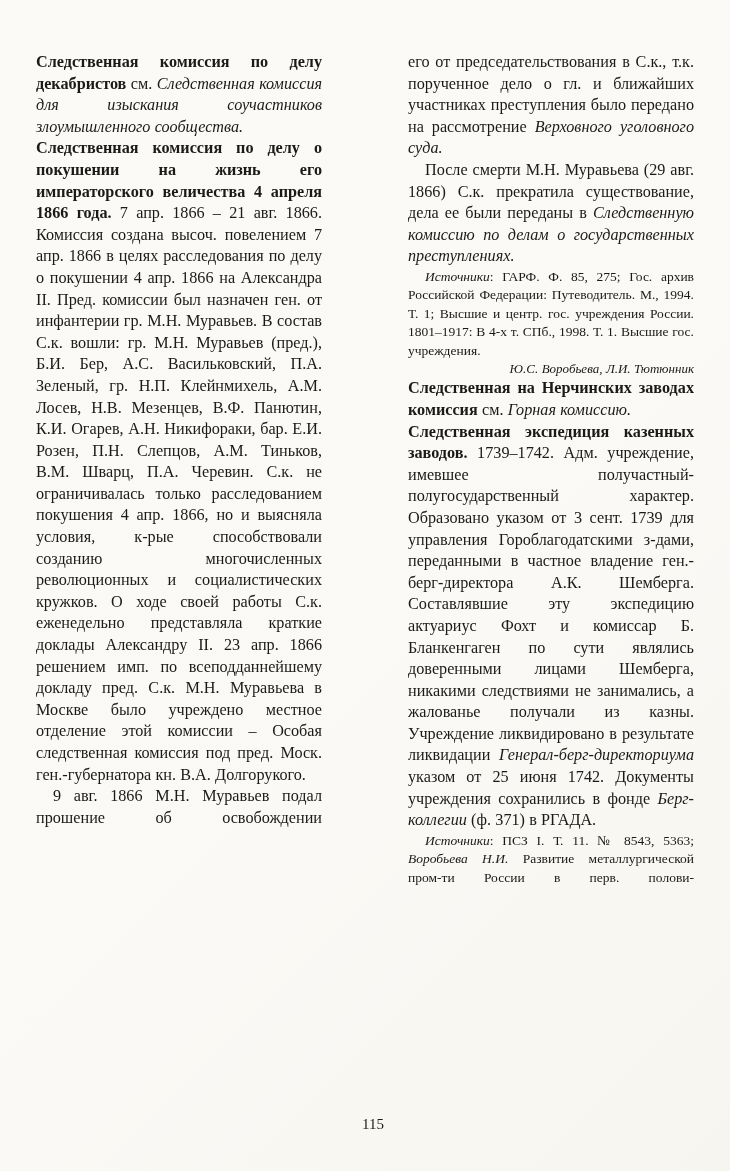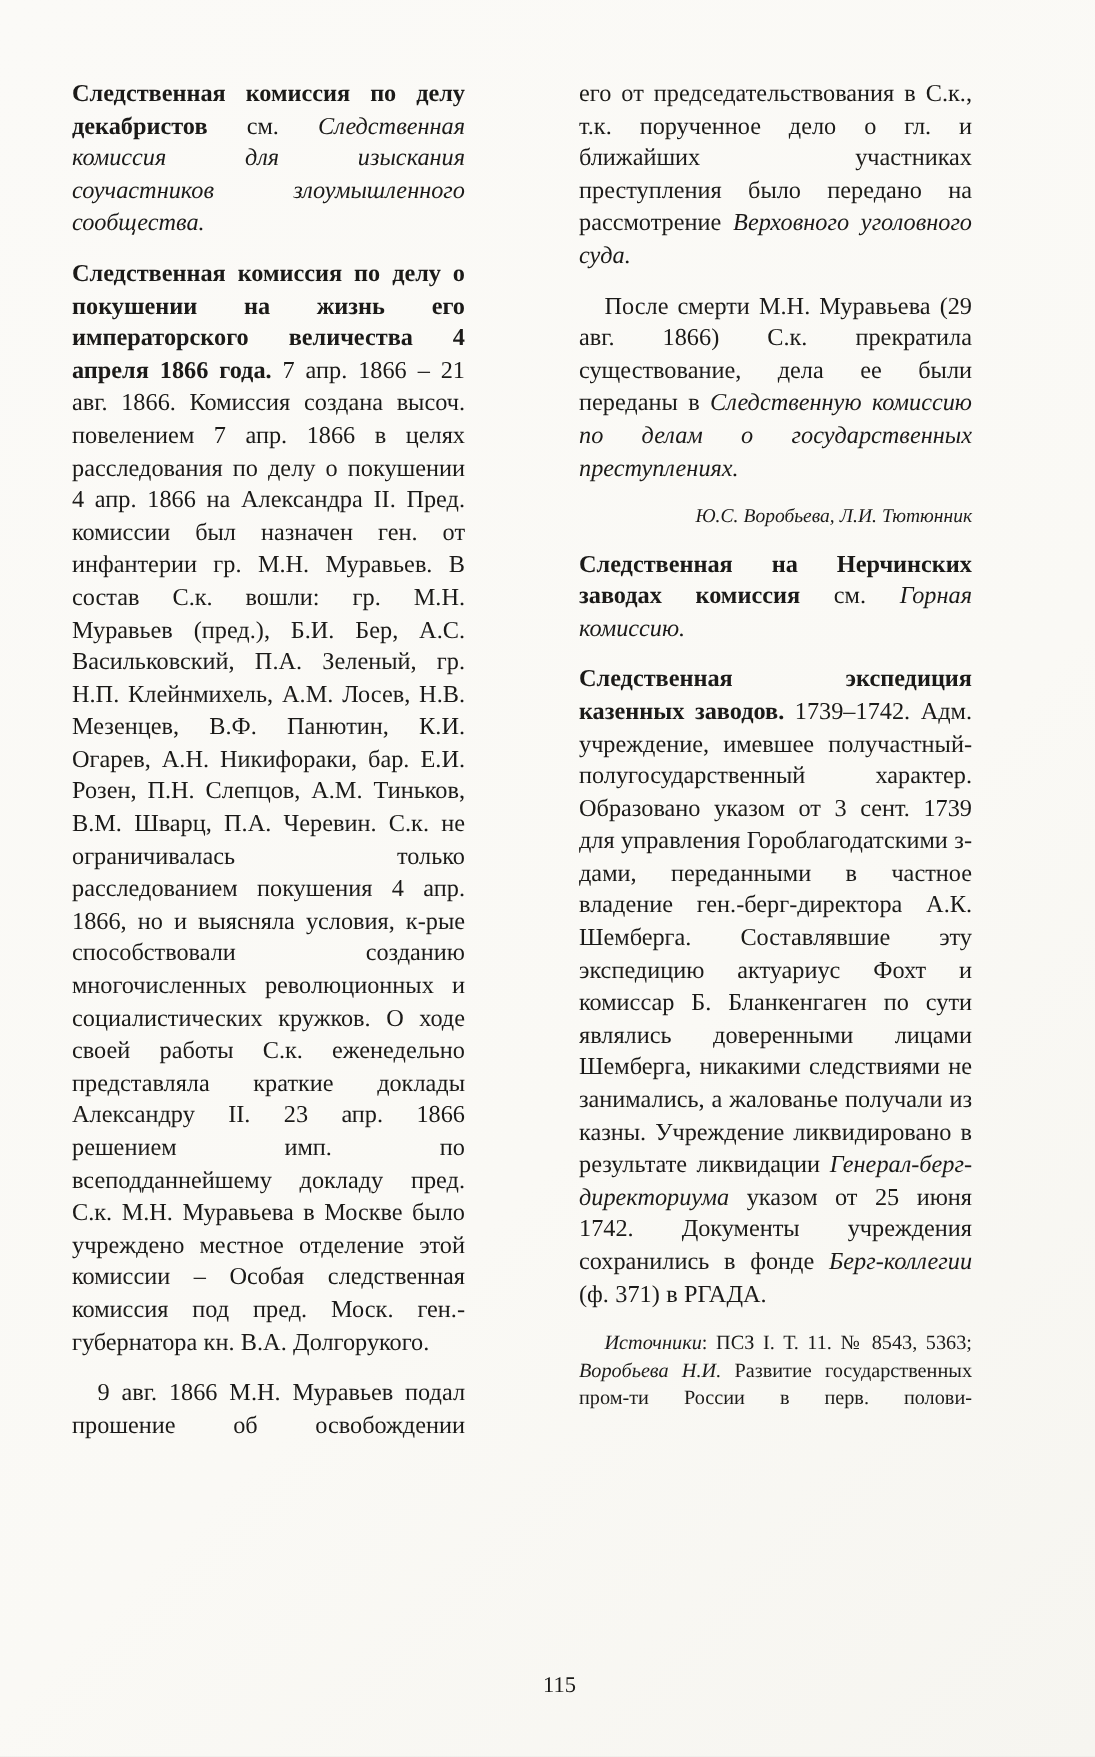--- a/index.html
+++ b/index.html
@@ -20,22 +20,22 @@
     top: 52px;
     width: 286px;
     text-align: justify;
     font-size: 16.2px;
     line-height: 21.6px;
     hyphens: auto;
     -webkit-hyphens: auto;
     word-spacing: 0.2px;
   }
   .col-left  { left: 36px; }
-  .col-right { left: 374px; }
-  .col p { margin: 12px; }
+  .col-right { left: 408px; }
+  .col p { margin: 0; }
   .entry { margin-top: 21.6px; }
   .col p:first-child { margin-top: 0; }
   .indent { text-indent: 17px; }
   .b { font-weight: 700; }
   .i { font-style: italic; }
   .sources {
     font-size: 13.5px;
     line-height: 18.4px;
     text-indent: 17px;
     margin-top: 10px;
@@ -72,26 +72,27 @@
     <p class="indent cont"><span>9 авг. 1866 М.Н. Муравьев подал прошение об освобождении</span></p>
 
   </div>
 
   <div class="col col-right">
 
     <p><span>его от председательствования в С.к., т.к. порученное дело о гл. и ближайших участниках преступления было передано на рассмотрение</span> <span class="i">Верховного уголовного суда.</span></p>
 
     <p class="indent"><span>После смерти М.Н. Муравьева (29 авг. 1866) С.к. прекратила существование, дела ее были переданы в</span> <span class="i">Следственную комиссию по делам о государственных преступлениях.</span></p>
 
+    <p class="sources"><span class="i">Источники</span><span>: ГАРФ. Ф. 85, 275; Гос. архив Российской Федерации: Путеводитель. М., 1994. Т. 1; Высшие и центр. гос. учреждения России. 1801–1917: В 4-х т. СПб., 1998. Т. 1. Высшие гос. учреждения.</span></p>
 
     <p class="authors"><span>Ю.С. Воробьева, Л.И. Тютюнник</span></p>
 
     <p class="entry"><span class="b">Следственная на Нерчинских заводах комиссия</span> <span>см.</span> <span class="i">Горная комиссию.</span></p>
 
     <p class="entry"><span class="b">Следственная экспедиция казенных заводов.</span> <span>1739–1742. Адм. учреждение, имевшее получастный-полугосударственный характер. Образовано указом от 3 сент. 1739 для управления Гороблагодатскими з-дами, переданными в частное владение ген.-берг-директора А.К. Шемберга. Составлявшие эту экспедицию актуариус Фохт и комиссар Б. Бланкенгаген по сути являлись доверенными лицами Шемберга, никакими следствиями не занимались, а жалованье получали из казны. Учреждение ликвидировано в результате ликвидации</span> <span class="i">Генерал-берг-директориума</span> <span>указом от 25 июня 1742. Документы учреждения сохранились в фонде</span> <span class="i">Берг-коллегии</span> <span>(ф. 371) в РГАДА.</span></p>
 
-    <p class="sources cont"><span class="i">Источники</span><span>: ПСЗ I. Т. 11. № 8543, 5363;</span> <span class="i">Воробьева Н.И.</span> <span>Развитие государственных пром-ти России в перв. полови-</span></p>
+    <p class="sources cont"><span class="i">Источники</span><span>: ПСЗ I. Т. 11. № 8543, 5363;</span> <span class="i">Воробьева Н.И.</span> <span>Развитие металлургической пром-ти России в перв. полови-</span></p>
 
   </div>
 
   <div class="page-number">115</div>
 
 </div>
 
 </body></html>

